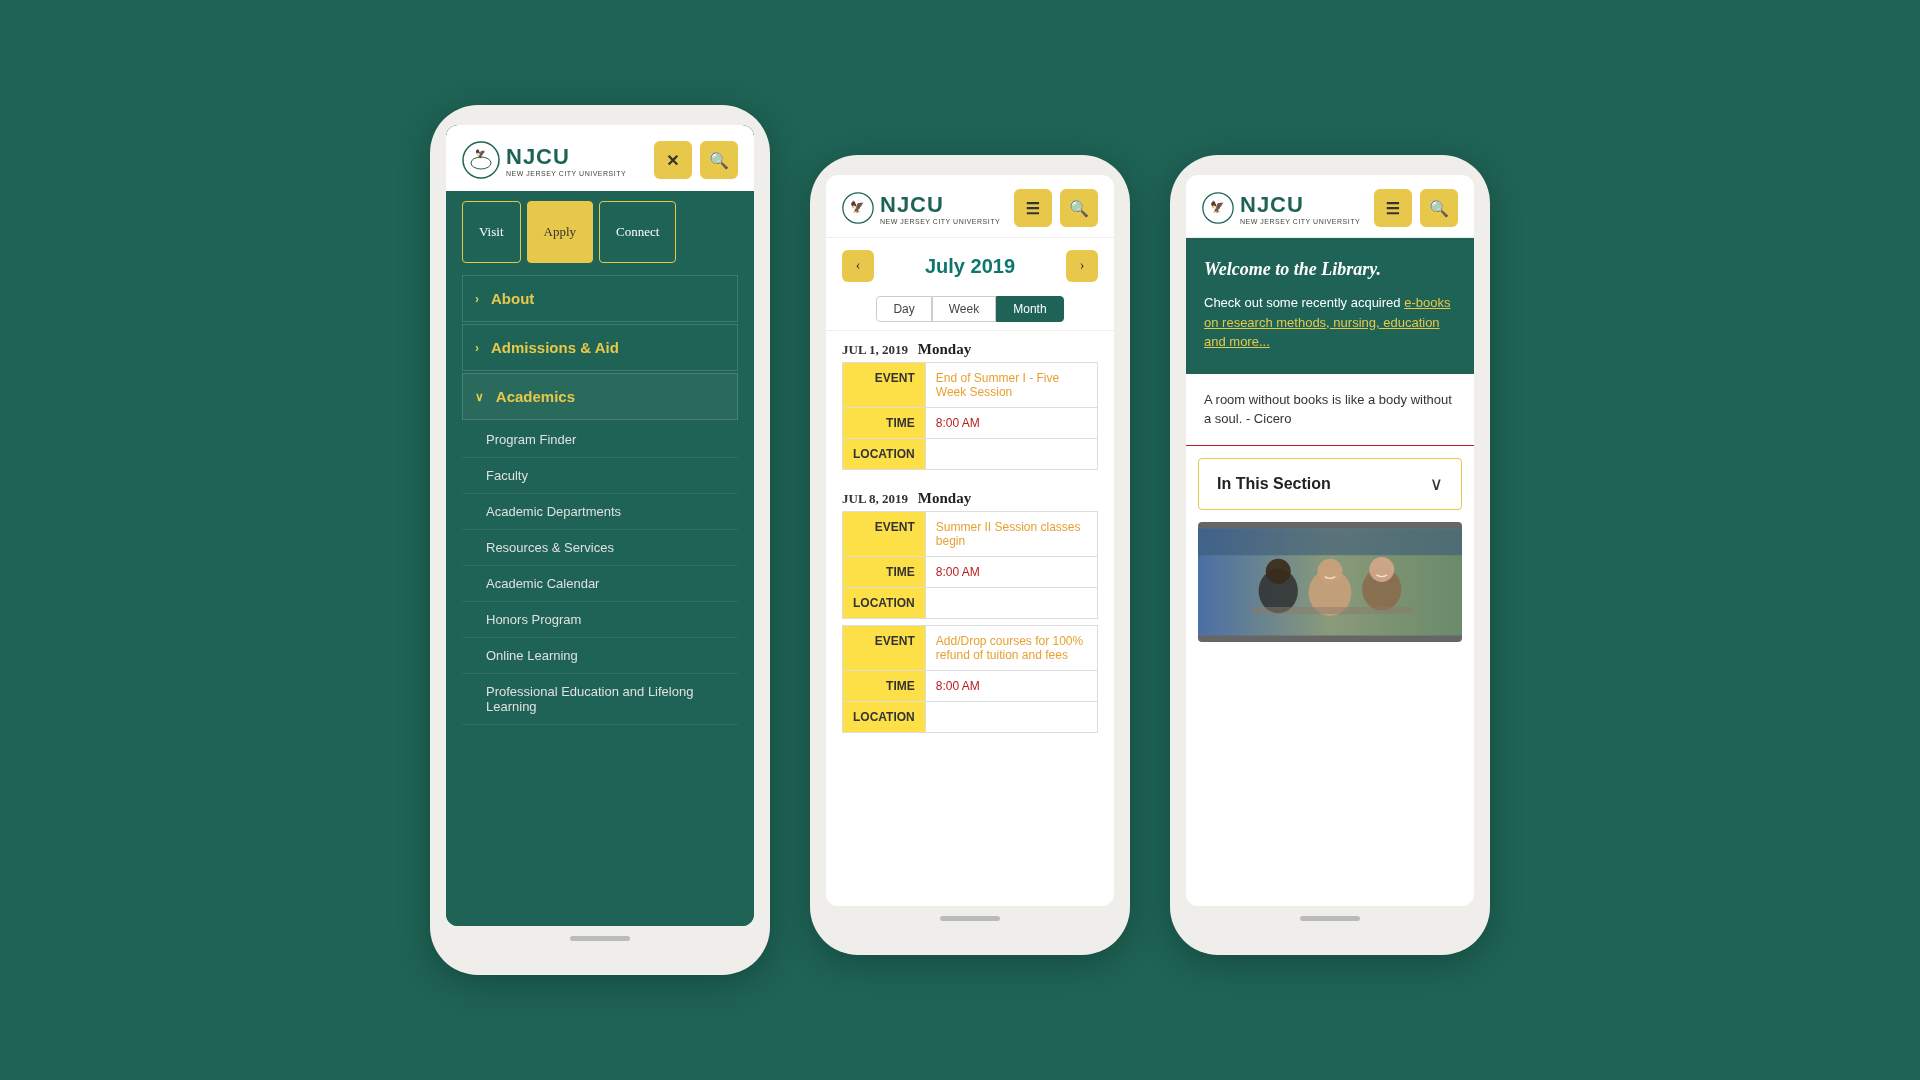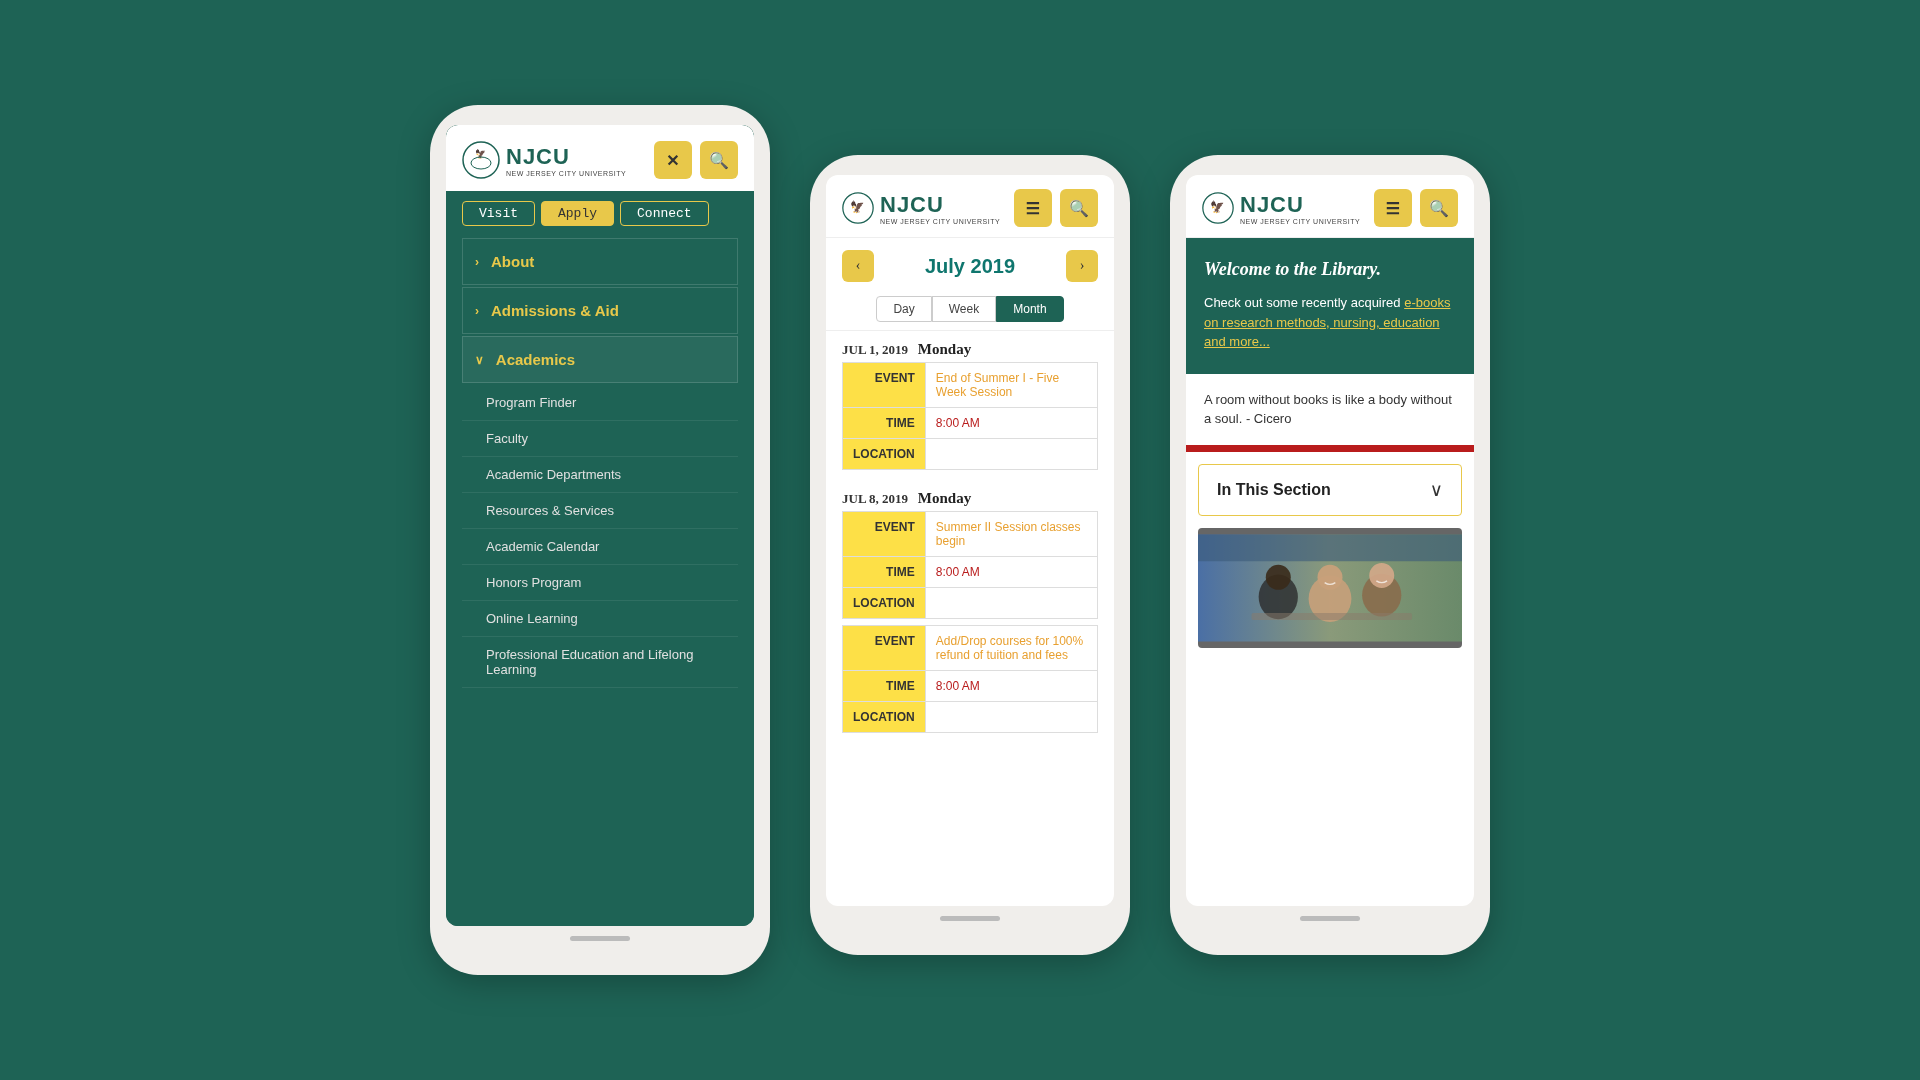--- a/index.html
+++ b/index.html
@@ -120,28 +120,28 @@
     }
 
     .action-btns {
       display: flex;
       gap: 6px;
       padding: 10px 16px 4px;
       background: #1e6355;
     }
 
     .action-btn {
-      padding: 4px 16px;
+      padding: 22px 16px;
       border: 1.5px solid #e8c84a;
       background: transparent;
       color: #fff;
       border-radius: 4px;
       font-size: 13px;
       cursor: pointer;
-      font-family: Liberation Mono, monospace;
+      font-family: Liberation Serif, serif;
     }
 
     .action-btn.active {
       background: #e8c84a;
       color: #333;
       border-color: #e8c84a;
     }
 
     .nav-menu {
       flex: 1;
@@ -321,21 +321,21 @@
       color: #e8c84a;
       text-decoration: underline;
     }
 
     .lib-quote {
       padding: 16px 18px;
       font-size: 13px;
       font-family: Arial, sans-serif;
       color: #333;
       line-height: 1.5;
-      border-bottom: 7px solid #b91c1c;
+      border-bottom: 1px solid #b91c1c;
     }
 
     .lib-section-accordion {
       display: flex;
       align-items: center;
       justify-content: space-between;
       padding: 14px 18px;
       border: 1.5px solid #e8c84a;
       margin: 12px;
       border-radius: 4px;

